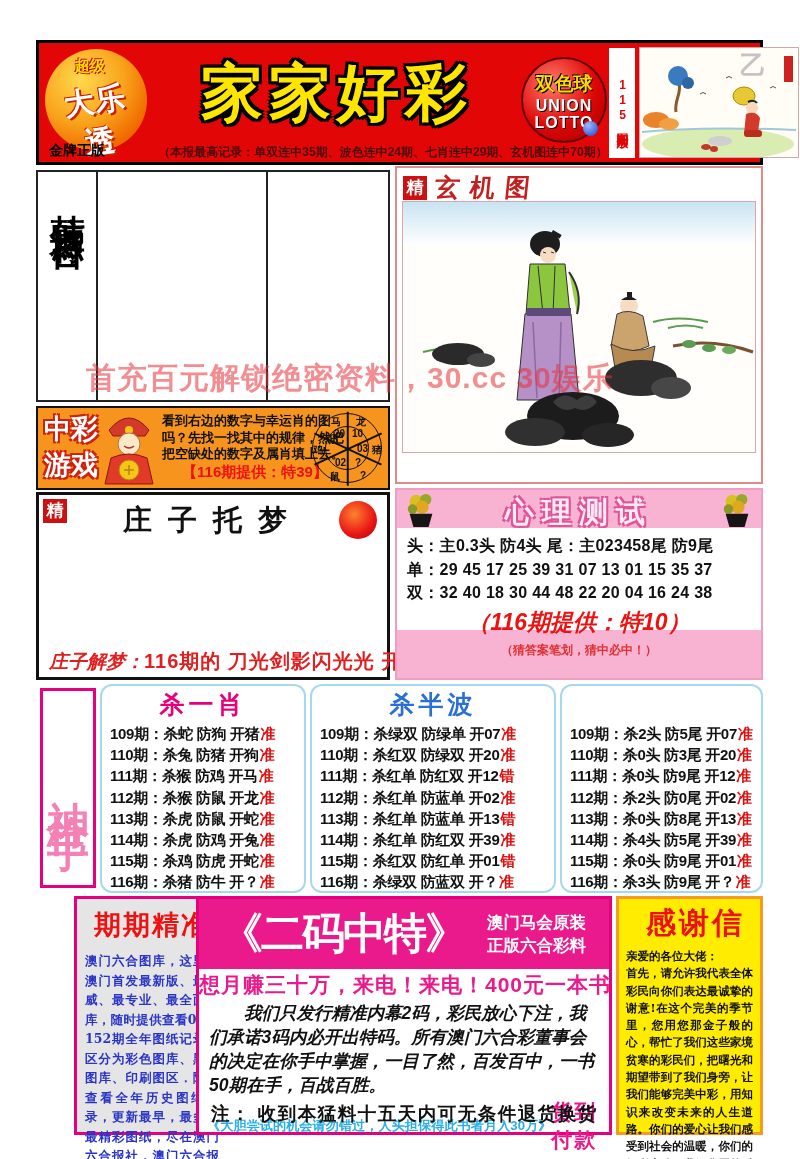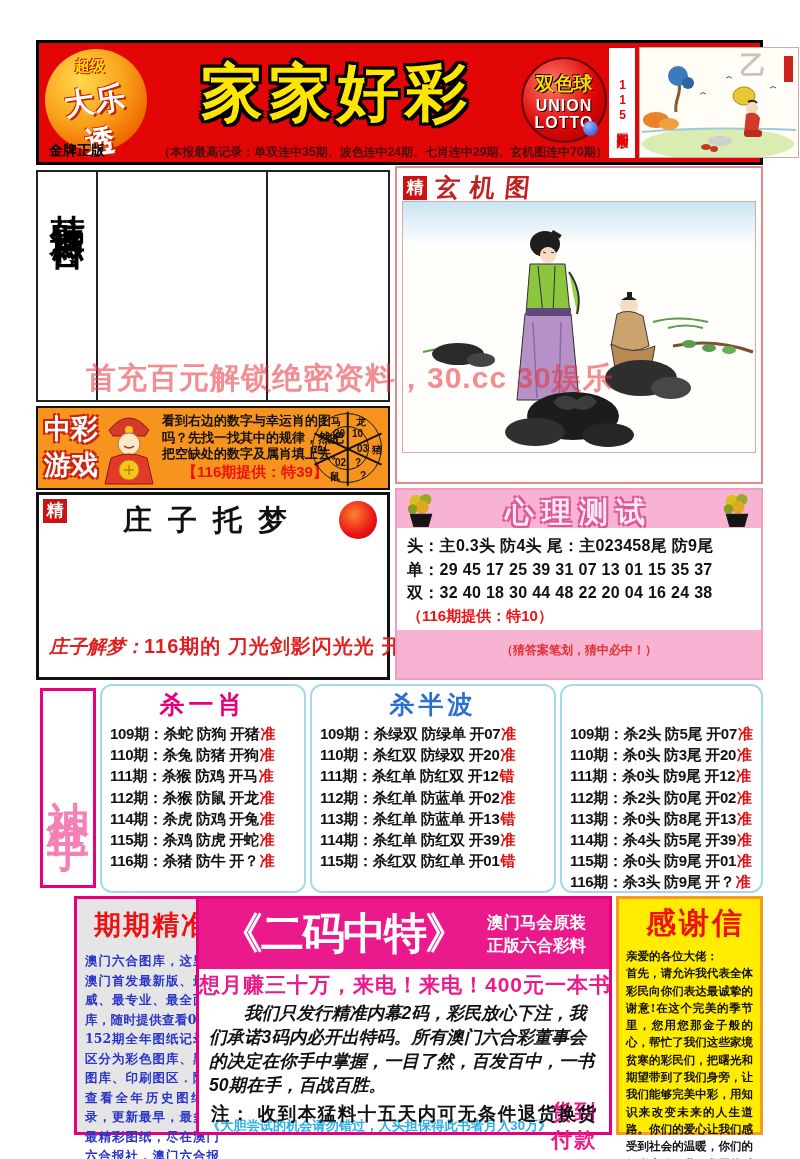--- a/index.html
+++ b/index.html
@@ -72,35 +72,35 @@
   .wheel .ln{left:0;top:35.5px;width:74px;height:1.5px;background:#111;}
   .wheel span{position:absolute;font-size:10px;font-weight:900;color:#111;}
 
   
   .zhuangzi{left:36px;top:492px;width:354px;height:188px;border:3px solid #111;background:#fff;}
   .zz-title{left:0;top:6px;width:100%;text-align:center;font-size:29px;font-weight:900;letter-spacing:16px;
         color:#111;font-family:"DejaVu Serif",serif;}
   .zz-sun{right:10px;top:6px;width:38px;height:38px;border-radius:50%;
         background:radial-gradient(circle at 40% 35%,#ff8030,#e81515 60%,#b00000);}
   .zz-poem{left:0;top:52px;width:100%;text-align:center;font-size:20px;font-weight:700;line-height:28.5px;}
-  .zz-jie{left:10px;bottom:17px;white-space:nowrap;}
+  .zz-jie{left:10px;bottom:2px;white-space:nowrap;}
   .zz-jie .lab{color:#e02020;font-size:19px;font-weight:900;font-family:"DejaVu Serif",serif;font-style:italic;}
   .zz-jie .txt{color:#e02020;font-size:20px;font-weight:700;letter-spacing:1px;}
 
   
   .xinli{left:395px;top:488px;width:368px;height:192px;border:2px solid #ef9ec2;background:#f9b3d2;}
   .xl-head{position:relative;height:38px;}
   .xl-title{left:0;top:3px;width:100%;text-align:center;font-size:29px;font-weight:900;letter-spacing:8px;
         color:#fde9f3;text-shadow:-2px -2px 0 #e0559a,2px -2px 0 #e0559a,-2px 2px 0 #e0559a,2px 2px 0 #e0559a;
         font-family:"DejaVu Serif",serif;}
   .xl-pot-l{left:6px;top:2px;width:36px;height:36px;}
   .xl-pot-r{right:6px;top:2px;width:36px;height:36px;}
   .xl-band{left:0;top:38px;width:100%;height:102px;background:#fff;padding:6px 10px;}
   .xl-line{font-size:16px;font-weight:900;line-height:23.5px;white-space:nowrap;letter-spacing:0.3px;}
-  .xl-provide{text-align:left;color:#ee1111;font-size:15px;font-weight:900;margin-top:2px;}
+  .xl-provide{text-align:center;color:#ee1111;font-size:23px;font-weight:900;margin-top:2px;font-style:italic;}
   .xl-note{left:0;top:152px;width:100%;text-align:center;color:#e03030;font-size:12px;font-weight:900;}
 
   
   .shooter{left:40px;top:688px;width:56px;height:200px;border:3px solid #e6007e;background:#fff;
         display:flex;justify-content:center;align-items:center;}
   .shooter span{writing-mode:vertical-rl;text-orientation:upright;color:#f580b6;font-size:42px;
         font-weight:900;letter-spacing:14px;font-family:"DejaVu Serif",serif;}
   .panel{top:684px;height:209px;border:2px solid #a6d9ee;border-radius:12px;background:#fff;}
   .p1{left:100px;width:206px;}
   .p2{left:310px;width:246px;}
@@ -349,37 +349,39 @@
   </div>
 
   <div class="abs panel p1">
     <div class="panel-title t-magenta">杀一肖</div>
     <div class="k-rows">
 
     <div class="k-row"><span>109期：</span><span>杀蛇 防狗 开猪</span><span class="mark">准</span></div>
         <div class="k-row"><span>110期：</span><span>杀兔 防猪 开狗</span><span class="mark">准</span></div>
         <div class="k-row"><span>111期：</span><span>杀猴 防鸡 开马</span><span class="mark">准</span></div>
         <div class="k-row"><span>112期：</span><span>杀猴 防鼠 开龙</span><span class="mark">准</span></div>
+        <div class="k-row"><span>113期：</span><span>杀虎 防鼠 开蛇</span><span class="mark">准</span></div>
         <div class="k-row"><span>114期：</span><span>杀虎 防鸡 开兔</span><span class="mark">准</span></div>
         <div class="k-row"><span>115期：</span><span>杀鸡 防虎 开蛇</span><span class="mark">准</span></div>
         <div class="k-row"><span>116期：</span><span>杀猪 防牛 开？</span><span class="mark">准</span></div>
       </div>
   </div>
 
   <div class="abs panel p2">
     <div class="panel-title t-blue">杀半波</div>
     <div class="k-rows">
 
     <div class="k-row"><span>109期：</span><span>杀绿双 防绿单 开07</span><span class="mark">准</span></div>
         <div class="k-row"><span>110期：</span><span>杀红双 防绿双 开20</span><span class="mark">准</span></div>
         <div class="k-row"><span>111期：</span><span>杀红单 防红双 开12</span><span class="mark">错</span></div>
         <div class="k-row"><span>112期：</span><span>杀红单 防蓝单 开02</span><span class="mark">准</span></div>
         <div class="k-row"><span>113期：</span><span>杀红单 防蓝单 开13</span><span class="mark">错</span></div>
         <div class="k-row"><span>114期：</span><span>杀红单 防红双 开39</span><span class="mark">准</span></div>
         <div class="k-row"><span>115期：</span><span>杀红双 防红单 开01</span><span class="mark">错</span></div>
+        <div class="k-row"><span>116期：</span><span>杀绿双 防蓝双 开？</span><span class="mark">准</span></div>
       </div>
   </div>
 
   <div class="abs panel p3">
     <div class="k-rows">
 
     <div class="k-row"><span>109期：</span><span>杀2头 防5尾 开07</span><span class="mark">准</span></div>
         <div class="k-row"><span>110期：</span><span>杀0头 防3尾 开20</span><span class="mark">准</span></div>
         <div class="k-row"><span>111期：</span><span>杀0头 防9尾 开12</span><span class="mark">准</span></div>
         <div class="k-row"><span>112期：</span><span>杀2头 防0尾 开02</span><span class="mark">准</span></div>

